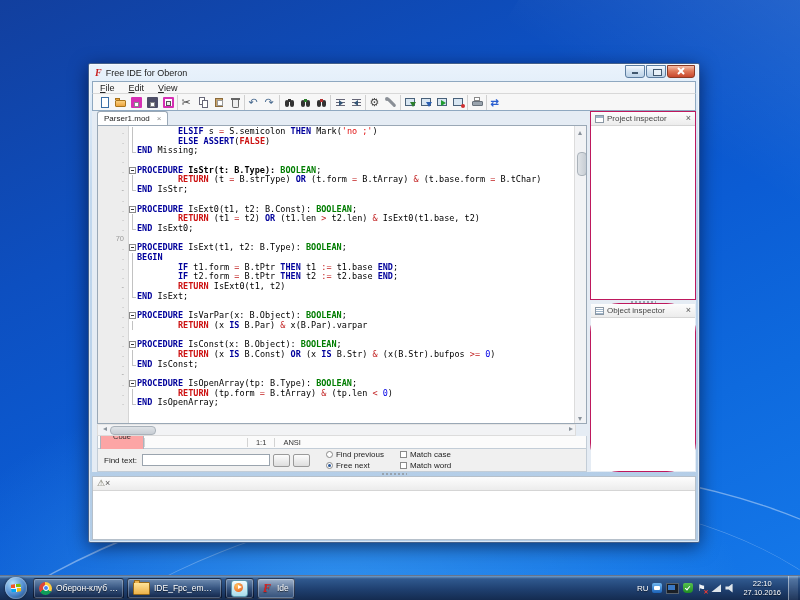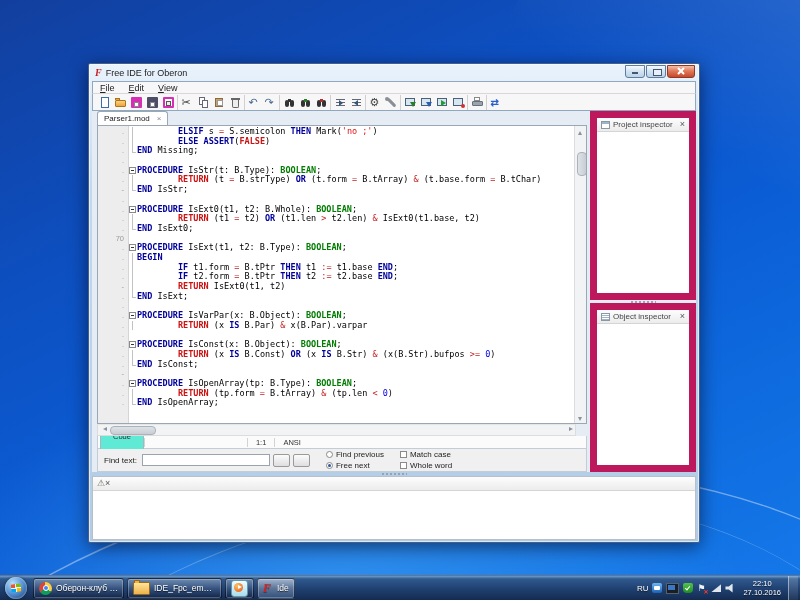--- a/index.html
+++ b/index.html
@@ -111,40 +111,40 @@
   .sarr.down::after{content:"";position:absolute;left:3px;top:4px;border:2.5px solid transparent;border-top:4px solid #8a939c;}
   .vthumb{position:absolute;left:1.5px;top:26px;width:8px;height:22px;background:linear-gradient(90deg,#dfe3e7,#c7cdd4);border:1px solid #aab2ba;border-radius:4px;}
   .hscroll{height:10px;background:#f2f3f5;border:1px solid #dcdcdc;border-top:1px solid #e6e6e6;position:relative;margin-right:11px;}
   .harr{position:absolute;top:0;width:10px;height:9px;}
   .harr.left{left:0;} .harr.right{right:0;}
   .harr.left::after{content:"";position:absolute;left:3px;top:2px;border:2.5px solid transparent;border-right:4px solid #8a939c;}
   .harr.right::after{content:"";position:absolute;left:4px;top:2px;border:2.5px solid transparent;border-left:4px solid #8a939c;}
   .hthumb{position:absolute;left:12px;top:1px;width:44px;height:7px;background:linear-gradient(#dfe3e7,#c7cdd4);border:1px solid #aab2ba;border-radius:4px;}
 
   .statusbar{height:13px;background:#fbfbfb;border:1px solid #c3cdd7;border-top:none;display:flex;align-items:center;font-size:7.5px;color:#333;box-sizing:border-box;}
-  .code-tab{border:1px solid #aab4be;background:#5eead4;height:25px;line-height:11px;padding:0 12px;margin-left:2px;box-sizing:border-box;}
+  .code-tab{border:1px solid #aab4be;background:#fca5a5;height:25px;line-height:11px;padding:0 12px;margin-left:2px;box-sizing:border-box;}
   .seg{border-left:1px solid #d3d3d3;height:9px;line-height:9px;padding:0 8px;display:flex;align-items:center;}
   .seg.spacer{width:86px;}
   .seg.path{flex:1;}
 
   .findbar{height:23px;background:#f0f0f0;border:1px solid #c3cdd7;border-top:none;display:flex;align-items:center;font-size:8px;color:#222;box-sizing:border-box;}
   .findlabel{padding:0 5px 0 6px;}
   .findinput{width:128px;height:12px;border:1px solid #9aa4ae;background:#fff;font-size:8px;padding:0 2px;box-sizing:border-box;font-family:"Liberation Sans",sans-serif;}
   .fbtn{width:17px;height:13px;background:linear-gradient(#fcfcfc,#dedede);border:1px solid #9a9a9a;border-radius:2px;margin-left:3px;box-sizing:border-box;}
   .fbtn:first-of-type{margin-left:10px;}
   .optcol{display:flex;flex-direction:column;justify-content:center;gap:2px;margin-left:16px;}
   .optrow{display:flex;align-items:center;gap:3px;}
   .radio{width:7px;height:7px;border:1px solid #8a8a8a;border-radius:50%;background:#fff;position:relative;box-sizing:border-box;}
   .radio.checked::after{content:"";position:absolute;left:1px;top:1px;width:3px;height:3px;background:#2b5797;border-radius:50%;}
   .checkbox{width:7px;height:7px;border:1px solid #8a8a8a;background:#fff;box-sizing:border-box;}
 
   
-  .panel{background:#fff;border:7px solid #be185d;display:flex;flex-direction:column;box-sizing:border-box;}
+  .panel{background:#fff;border:1px solid #be185d;display:flex;flex-direction:column;box-sizing:border-box;}
   .panel.project{height:189px;}
-  .panel.object{flex:1;}
+  .panel.object{flex:1;border-radius:29px;}
   .phead{height:13px;background:linear-gradient(#fdfdfd,#ececec);border-bottom:1px solid #d5d5d5;display:flex;align-items:center;font-size:8px;color:#444;padding:0 4px;flex:none;}
   .phead .ptitle{flex:1;margin-left:3px;}
   .px{color:#555;font-size:9px;line-height:9px;}
   .pbody{flex:1;background:#fff;}
   .pico-win{width:9px;height:8px;border:1px solid #8a97a4;background:#fff;position:relative;box-sizing:border-box;}
   .pico-win::before{content:"";position:absolute;left:0;right:0;top:0;height:2px;background:#9fb4c8;}
   .pico-obj{width:9px;height:8px;border:1px solid #8a97a4;background:repeating-linear-gradient(#fff 0 1px,#9fb4c8 1px 2px);box-sizing:border-box;}
   .psplit{height:3px;background:#e5ecf4;position:relative;}
   .grip{position:absolute;left:50%;top:1px;width:26px;height:2px;transform:translateX(-50%);
     background-image:radial-gradient(circle,#97a2ad 0.7px,transparent 0.9px);background-size:4px 2px;}
@@ -346,21 +346,21 @@
                 <div class="cline">
                   <span class="gut">.</span>
                   <span class="fold"></span>
                   <span class="ctext"></span>
                 </div>
                 <div class="cline">
                   <span class="gut">.</span>
                   <span class="fold start">
                     <i class="fbox"></i>
                   </span>
-                  <span class="ctext"><span style="color: rgb(0, 0, 155); font-weight: bold;">PROCEDURE</span><span style="color: rgb(0, 0, 0);"> IsStr(t: B.Type): </span><span style="color: rgb(0, 125, 0); font-weight: bold;">BOOLEAN</span><span style="color: rgb(0, 0, 0);">;</span></span>
+                  <span class="ctext"><span style="color: rgb(0, 0, 155); font-weight: bold;">PROCEDURE</span><span style="color: rgb(0, 0, 0); font-weight: bold;"> IsStr(t: B.Type): </span><span style="color: rgb(0, 125, 0); font-weight: bold;">BOOLEAN</span><span style="color: rgb(0, 0, 0);">;</span></span>
                 </div>
                 <div class="cline">
                   <span class="gut">.</span>
                   <span class="fold mid"></span>
                   <span class="ctext"><span style="color: rgb(0, 0, 0);">        </span><span style="color: rgb(204, 17, 17); font-weight: bold;">RETURN</span><span style="color: rgb(0, 0, 0);"> (t </span><span style="color: rgb(194, 34, 34);">=</span><span style="color: rgb(0, 0, 0);"> B.strType) </span><span style="color: rgb(0, 0, 155); font-weight: bold;">OR</span><span style="color: rgb(0, 0, 0);"> (t.form </span><span style="color: rgb(194, 34, 34);">=</span><span style="color: rgb(0, 0, 0);"> B.tArray) </span><span style="color: rgb(194, 34, 34);">&amp;</span><span style="color: rgb(0, 0, 0);"> (t.base.form </span><span style="color: rgb(194, 34, 34);">=</span><span style="color: rgb(0, 0, 0);"> B.tChar)</span></span>
                 </div>
                 <div class="cline">
                   <span class="gut">-</span>
                   <span class="fold end"></span>
                   <span class="ctext"><span style="color: rgb(0, 0, 155); font-weight: bold;">END</span><span style="color: rgb(0, 0, 0);"> IsStr;</span></span>
@@ -368,21 +368,21 @@
                 <div class="cline">
                   <span class="gut">.</span>
                   <span class="fold"></span>
                   <span class="ctext"></span>
                 </div>
                 <div class="cline">
                   <span class="gut">.</span>
                   <span class="fold start">
                     <i class="fbox"></i>
                   </span>
-                  <span class="ctext"><span style="color: rgb(0, 0, 155); font-weight: bold;">PROCEDURE</span><span style="color: rgb(0, 0, 0);"> IsExt0(t1, t2: B.Whole): </span><span style="color: rgb(0, 125, 0); font-weight: bold;">BOOLEAN</span><span style="color: rgb(0, 0, 0);">;</span></span>
+                  <span class="ctext"><span style="color: rgb(0, 0, 155); font-weight: bold;">PROCEDURE</span><span style="color: rgb(0, 0, 0);"> IsExt0(t1, t2: B.Const): </span><span style="color: rgb(0, 125, 0); font-weight: bold;">BOOLEAN</span><span style="color: rgb(0, 0, 0);">;</span></span>
                 </div>
                 <div class="cline">
                   <span class="gut">.</span>
                   <span class="fold mid"></span>
                   <span class="ctext"><span style="color: rgb(0, 0, 0);">        </span><span style="color: rgb(204, 17, 17); font-weight: bold;">RETURN</span><span style="color: rgb(0, 0, 0);"> (t1 </span><span style="color: rgb(194, 34, 34);">=</span><span style="color: rgb(0, 0, 0);"> t2) </span><span style="color: rgb(0, 0, 155); font-weight: bold;">OR</span><span style="color: rgb(0, 0, 0);"> (t1.len </span><span style="color: rgb(194, 34, 34);">&gt;</span><span style="color: rgb(0, 0, 0);"> t2.len) </span><span style="color: rgb(194, 34, 34);">&amp;</span><span style="color: rgb(0, 0, 0);"> IsExt0(t1.base, t2)</span></span>
                 </div>
                 <div class="cline">
                   <span class="gut">.</span>
                   <span class="fold end"></span>
                   <span class="ctext"><span style="color: rgb(0, 0, 155); font-weight: bold;">END</span><span style="color: rgb(0, 0, 0);"> IsExt0;</span></span>
@@ -519,21 +519,21 @@
               <span>Free next</span>
             </div>
           </div>
           <div class="optcol">
             <div class="optrow">
               <span class="checkbox"></span>
               <span>Match case</span>
             </div>
             <div class="optrow">
               <span class="checkbox"></span>
-              <span>Whole word</span>
+              <span>Match word</span>
             </div>
           </div>
         </div>
       </div>
 
       <div class="rightcol">
         <div class="panel project">
           <div class="phead">
             <span class="pico-win"></span>
             <span class="ptitle">Project inspector</span>

